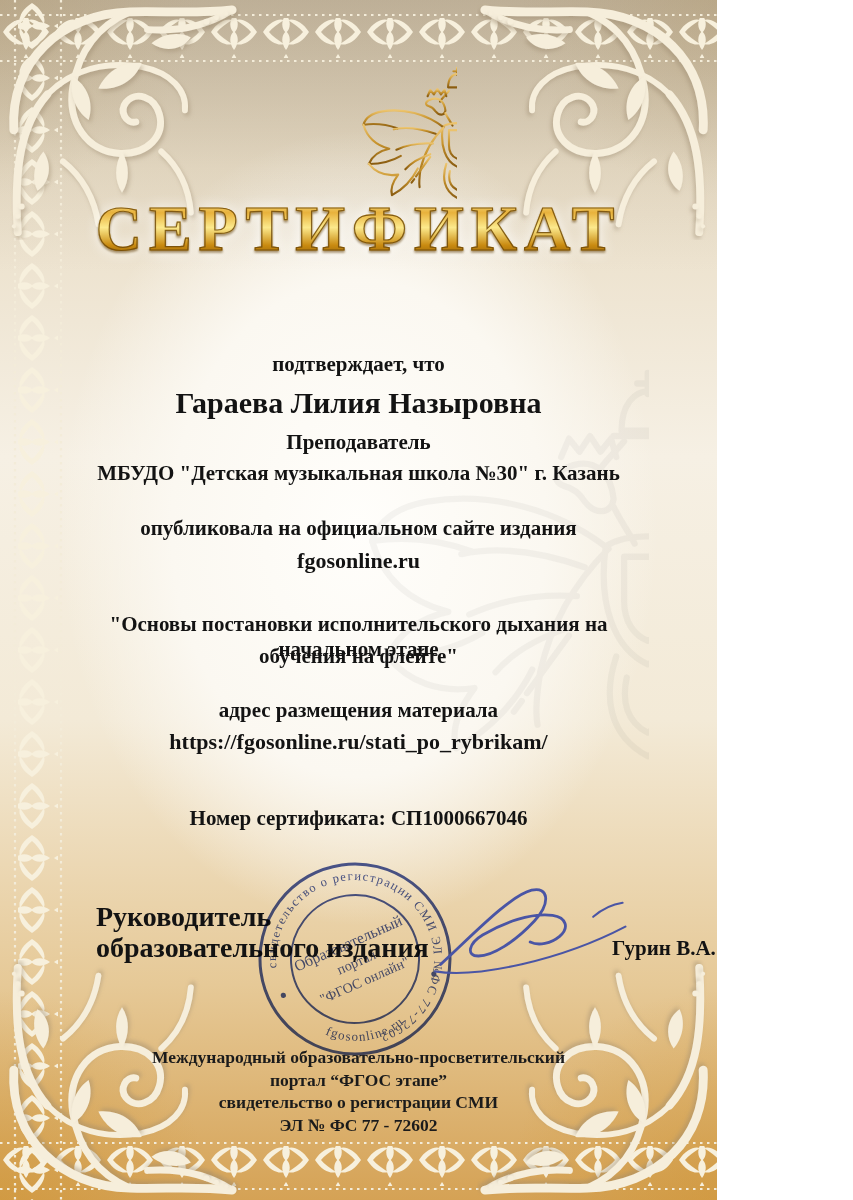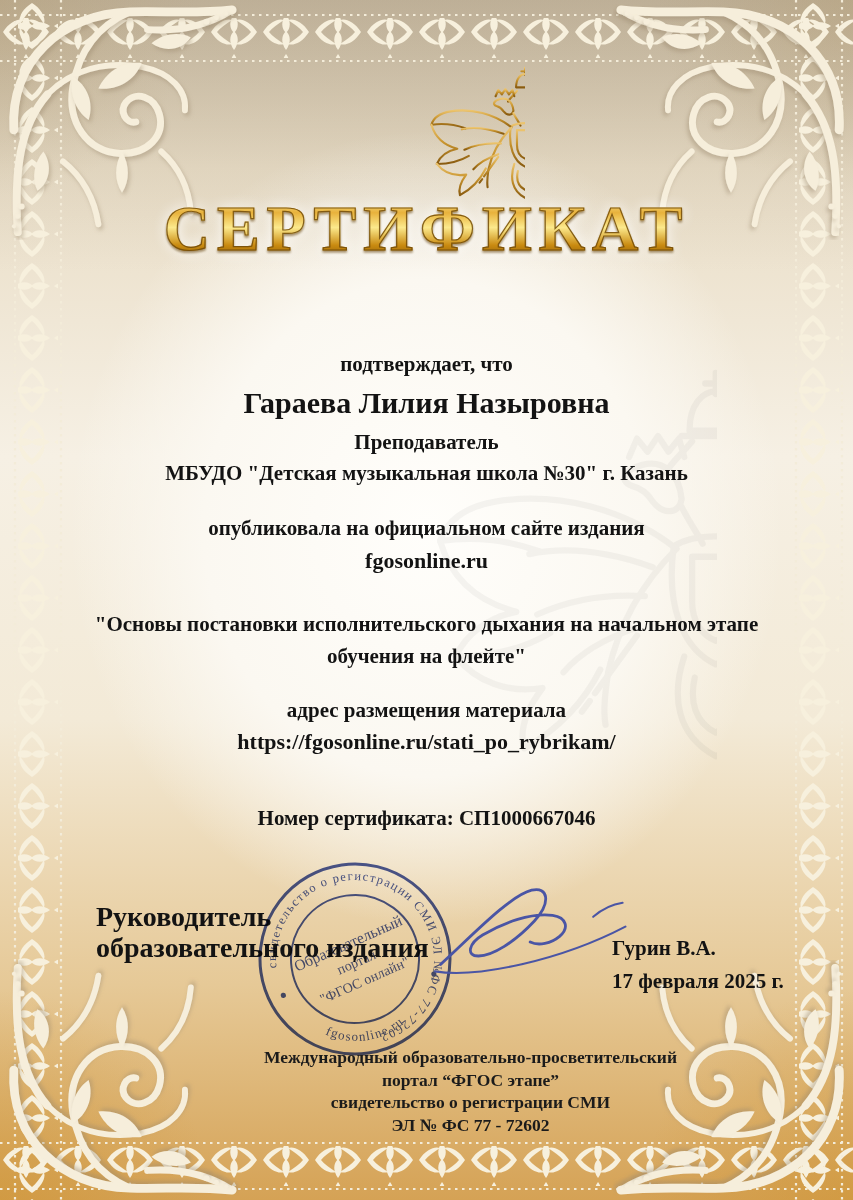--- a/index.html
+++ b/index.html
@@ -1,18 +1,18 @@
 <!DOCTYPE html>
 <html><head>
 <meta charset="utf-8">
 <style>
   html,body{margin:0;padding:0;}
   .page{
     position:relative;
-    width:853px;height:1200px;
+    width:717px;height:1200px;
     overflow:hidden;
     font-family:"Liberation Serif", serif;
     background:
       radial-gradient(ellipse 58% 46% at 50% 44%, #fffefb 0%, #fbf8f1 45%, rgba(251,248,241,0) 72%),
       linear-gradient(180deg, #cdbda2 0%, #e9ddc6 14%, #f6f0e4 38%, #f3ead7 60%, #e6c997 82%, #d5a255 100%);
   }
   .tint-top{position:absolute;left:0;top:0;right:0;height:320px;
     background:linear-gradient(180deg, rgba(150,140,122,.28), rgba(150,140,122,0) 85%);pointer-events:none;}
   .tint-corners{position:absolute;inset:0;pointer-events:none;
     background:
@@ -56,21 +56,21 @@
   .line-url{top:729px;font-size:22px;}
   .line-number{top:806px;}
   .signer-left{position:absolute;left:96px;top:901px;font-size:28px;font-weight:700;
     color:#131313;line-height:31px;text-align:left;}
   .signer-right{position:absolute;left:612px;top:903px;font-size:21px;font-weight:700;
     color:#131313;line-height:33px;text-align:left;margin-top:29px;}
   .stamp{position:absolute;left:252px;top:856px;width:206px;height:206px;
     transform:rotate(-8deg);opacity:.92;mix-blend-mode:multiply;}
   .signature{position:absolute;left:428px;top:848px;width:210px;height:160px;}
   .footer{position:absolute;left:0;top:1046px;width:100%;text-align:center;
-    font-size:17.5px;font-weight:700;color:#1b1b1b;line-height:22.5px;margin-left:44px;}
+    font-size:17.5px;font-weight:700;color:#1b1b1b;line-height:22.5px;}
 </style>
 </head>
 <body>
 
 <div class="page">
 
   <svg style="position:absolute;width:0;height:0" aria-hidden="true">
     <defs>
       <linearGradient id="goldLin" x1="0" y1="0" x2="0" y2="1">
         <stop offset="0" stop-color="#ecc46e"></stop>
@@ -245,21 +245,20 @@
   <svg class="signature" viewBox="0 0 300 160">
     <g fill="none" stroke="#4a55a5" stroke-width="4" stroke-linecap="round" stroke-linejoin="round">
       <path d="M18,132 C58,96 116,34 148,26 C172,20 176,44 152,70 C124,100 92,120 72,120 C54,120 58,102 78,90 C108,72 148,58 178,62 C198,65 202,80 188,92 C176,102 158,106 146,100"></path>
       <path d="M10,142 C70,152 190,126 282,78" stroke-width="3"></path>
       <path d="M236,64 C250,52 264,46 278,44" stroke-width="3"></path>
     </g>
   </svg>
 
   <div class="signer-right">
     <div>Гурин В.А.</div>
-    <div>17 февраля 2025 г.</div>
   </div>
 
   <div class="footer">
     <div>Международный образовательно-просветительский</div>
     <div>портал “ФГОС этапе”</div>
     <div>свидетельство о регистрации СМИ</div>
     <div>ЭЛ № ФС 77 - 72602</div>
   </div>
 
 </div>

